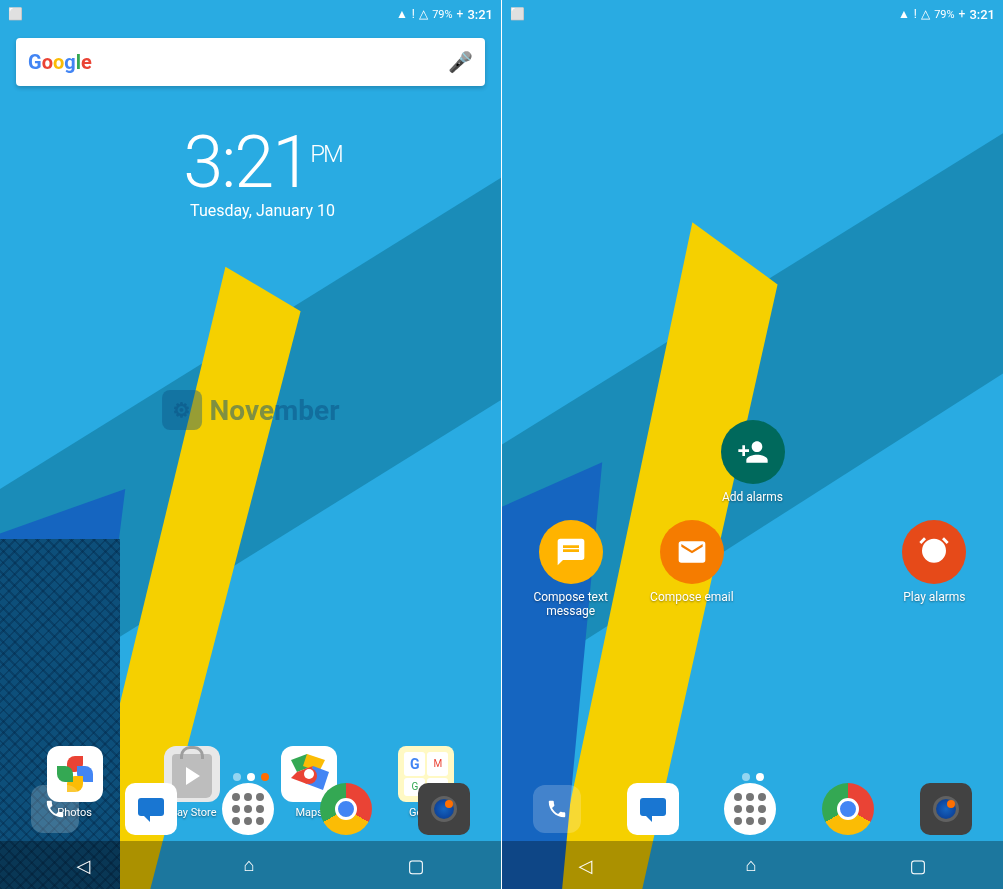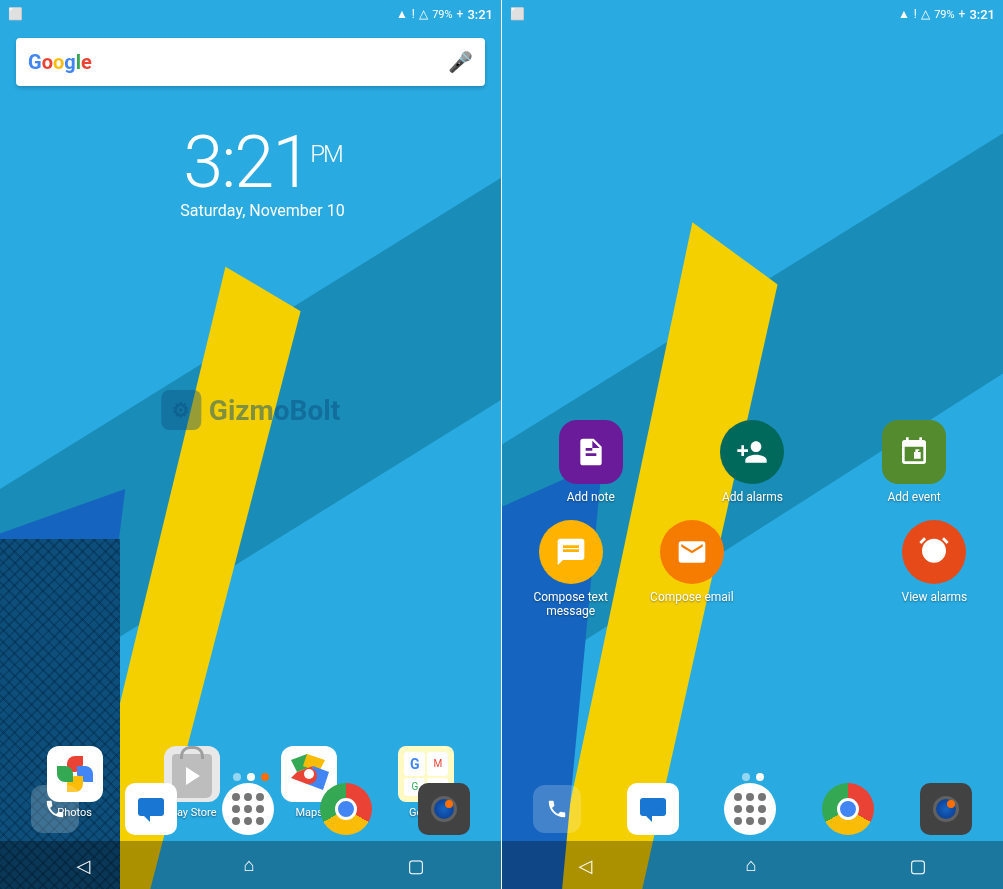--- a/index.html
+++ b/index.html
@@ -554,26 +554,26 @@
     <span class="google-logo">
       <span class="g-blue">G</span><span class="g-red">o</span><span class="g-yellow">o</span><span class="g-blue">g</span><span class="g-green">l</span><span class="g-red">e</span>
     </span>
     <span class="mic-icon">🎤</span>
   </div>
 
   <div class="clock-widget">
     <div class="clock-time">
       <span>3:21</span><span class="clock-pm">PM</span>
     </div>
-    <div class="clock-date">Saturday, November 10</div>
+    <div class="clock-date">Tuesday, January 10</div>
   </div>
 
   <div class="watermark">
     <div class="watermark-icon">⚙</div>
-    <span>GizmoBolt</span>
+    <span>November</span>
   </div>
 
   <div class="app-dock">
     <div class="app-row">
 
       <div class="app-item">
         <div class="app-icon photos-icon">
           <div class="pinwheel">
             <div class="pinwheel-blade blade-red"></div>
             <div class="pinwheel-blade blade-blue"></div>
@@ -705,49 +705,31 @@
       <span class="status-icon battery-icon">79%</span>
       <span class="status-icon">+</span>
       <span class="status-time">3:21</span>
     </div>
   </div>
 
   <div class="shortcuts-grid">
 
     <div class="shortcuts-row">
 
-      <div class="shortcut-item">
-        <div class="shortcut-icon purple-dark">
-          <svg width="32" height="32" viewBox="0 0 24 24" fill="white">
-              <path d="M6 2a2 2 0 0 0-2 2v16a2 2 0 0 0 2 2h12a2 2 0 0 0 2-2V8l-6-6H6zm7 1.5L18.5 9H13V3.5zM8 13h8v2H8v-2zm0-4h5v2H8V9z"></path>
-            </svg>
-        </div>
-        <span class="shortcut-label">Add note</span>
-      </div>
 
 
       <div class="shortcut-item">
         <div class="shortcut-icon teal">
           <svg width="32" height="32" viewBox="0 0 24 24" fill="white">
               <path d="M15 12c2.2 0 4-1.8 4-4s-1.8-4-4-4-4 1.8-4 4 1.8 4 4 4zm-9-2V7H4v3H1v2h3v3h2v-3h3v-2H6zm9 4c-2.7 0-8 1.3-8 4v2h16v-2c0-2.7-5.3-4-8-4z"></path>
             </svg>
         </div>
         <span class="shortcut-label">Add alarms</span>
       </div>
 
-      <div class="shortcut-item">
-        <div class="shortcut-icon olive">
-          <svg width="32" height="32" viewBox="0 0 24 24" fill="white">
-              <path d="M17 12h-5v5h5v-5zM16 1v2H8V1H6v2H5a2 2 0 0 0-2 2v14a2 2 0 0 0 2 2h14a2 2 0 0 0 2-2V5a2 2 0 0 0-2-2h-1V1h-2zm3 18H5V8h14v11z"></path>
-              <path d="M13 10h2v2h-2zm0 0"></path>
-              <path d="M16 10h-1v1h1v-1z"></path>
-            </svg>
-        </div>
-        <span class="shortcut-label">Add event</span>
-      </div>
     </div>
 
     <div class="shortcuts-row">
 
       <div class="shortcut-item">
         <div class="shortcut-icon amber-light">
           <svg width="32" height="32" viewBox="0 0 24 24" fill="white">
               <path d="M20 2H4a2 2 0 0 0-2 2v18l4-4h14a2 2 0 0 0 2-2V4a2 2 0 0 0-2-2zm-2 10H6v-2h12v2zm0-3H6V7h12v2z"></path>
             </svg>
         </div>
@@ -767,21 +749,21 @@
         <div style="width:64px; height:64px;"></div>
         <span class="shortcut-label"></span>
       </div>
 
       <div class="shortcut-item">
         <div class="shortcut-icon orange-red">
           <svg width="32" height="32" viewBox="0 0 24 24" fill="white">
               <path d="M12 2a9 9 0 1 0 0 18A9 9 0 0 0 12 2zm1 9.5V7h-2v5.5l3.75 2.25.75-1.23-3.5-2.02zM4.5 1L1 4.5 2.5 6 6 2.5 4.5 1zm15 0L18 2.5 21.5 6 23 4.5 19.5 1z"></path>
             </svg>
         </div>
-        <span class="shortcut-label">View alarms</span>
+        <span class="shortcut-label">Play alarms</span>
       </div>
     </div>
   </div>
 
   <div class="page-dots" style="bottom:108px;">
     <div class="dot"></div>
     <div class="dot active"></div>
   </div>
 
   <div class="dock-bar">

